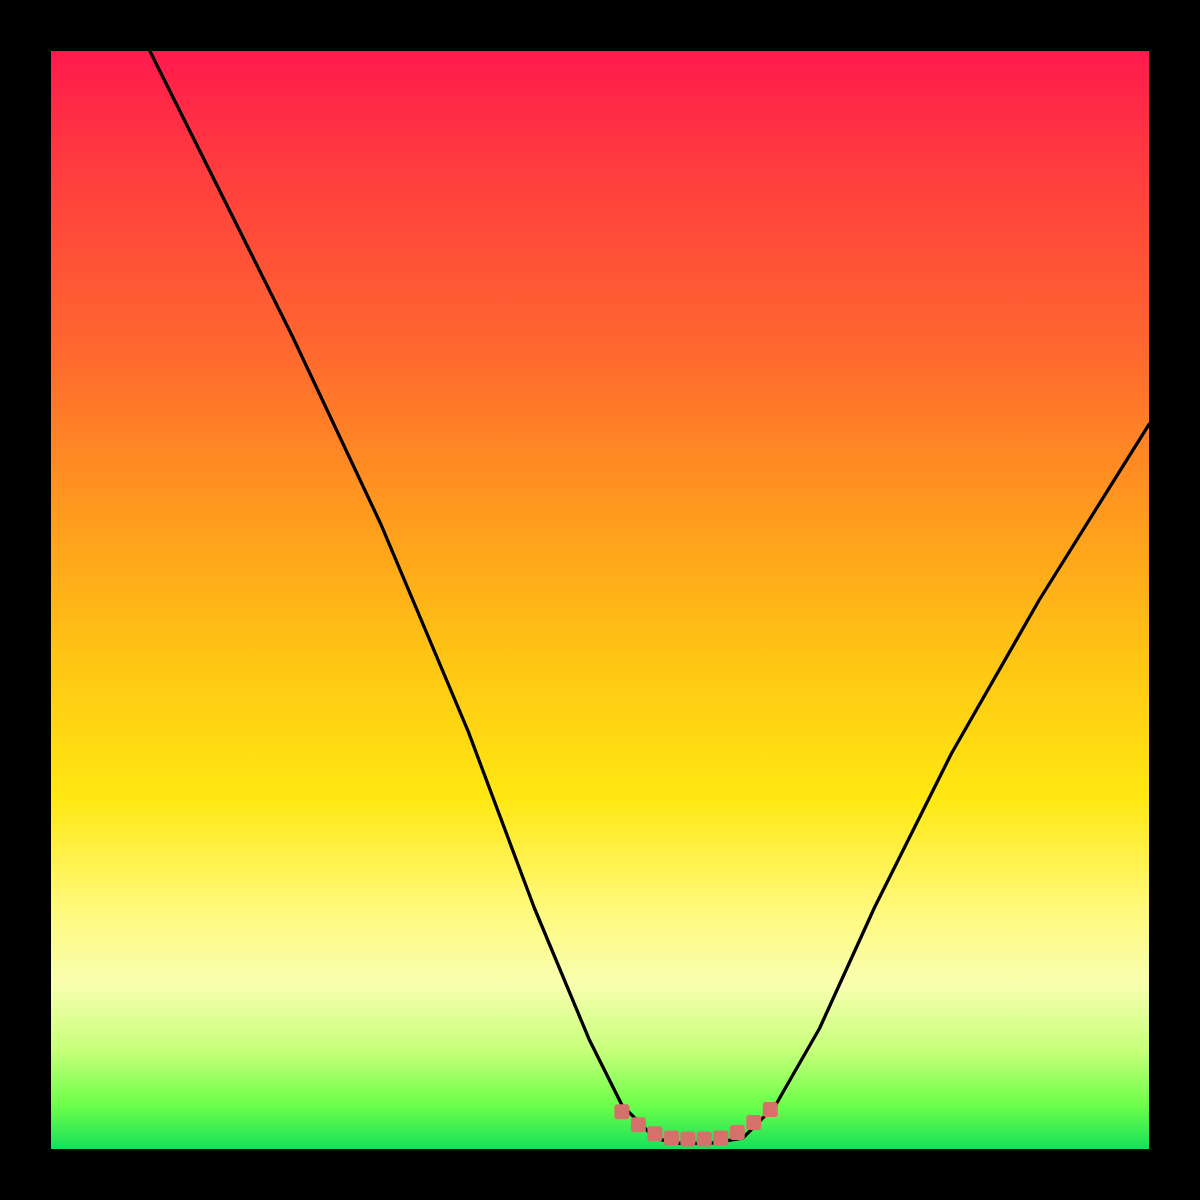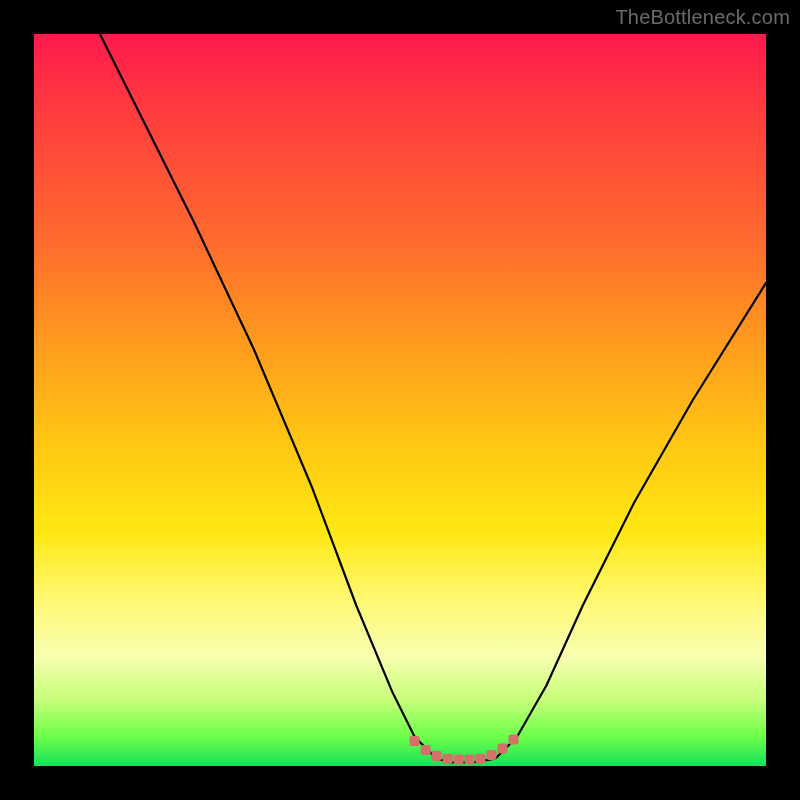--- a/index.html
+++ b/index.html
@@ -55,21 +55,20 @@
     font-weight: 500;
     letter-spacing: 0.2px;
     user-select: none;
   }
 </style>
 </head>
 <body>
 
 <div class="frame">
 
-  <div class="watermark">TheBottleneck.com</div>
 
   <div class="plot-area">
     <svg class="curves" viewBox="0 0 732 732" preserveAspectRatio="none">
       <path fill="none" stroke="#000" stroke-width="2.2" stroke-linecap="round" stroke-linejoin="round" d="M65.9 0.0 L109.8 87.8 L161.0 190.3 L219.6 314.8 L278.2 453.8 L322.1 571.0 L358.7 658.8 L380.6 702.7 L402.6 724.7 L417.2 728.3 L439.2 728.3 L461.2 724.7 L483.1 702.7 L512.4 651.5 L549.0 571.0 L600.2 468.5 L658.8 366.0 L732.0 248.9"></path>
       <g id="markers">
           <rect x="375.6" y="702.1" width="10" height="10" rx="2" fill="#d6706a"></rect>
           <rect x="386.6" y="710.9" width="10" height="10" rx="2" fill="#d6706a"></rect>
           <rect x="397.6" y="716.8" width="10" height="10" rx="2" fill="#d6706a"></rect>
           <rect x="408.6" y="719.7" width="10" height="10" rx="2" fill="#d6706a"></rect>
           <rect x="419.6" y="720.4" width="10" height="10" rx="2" fill="#d6706a"></rect>

